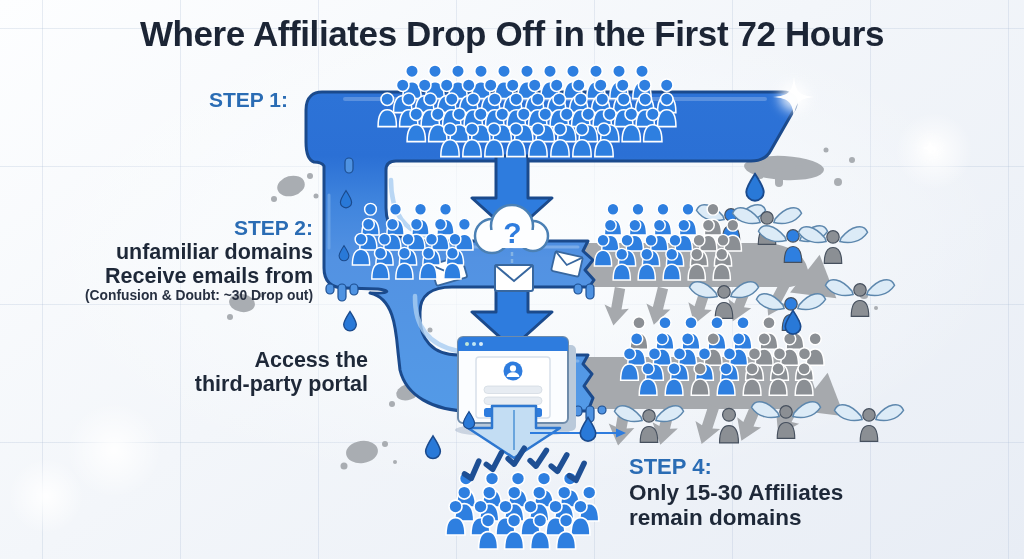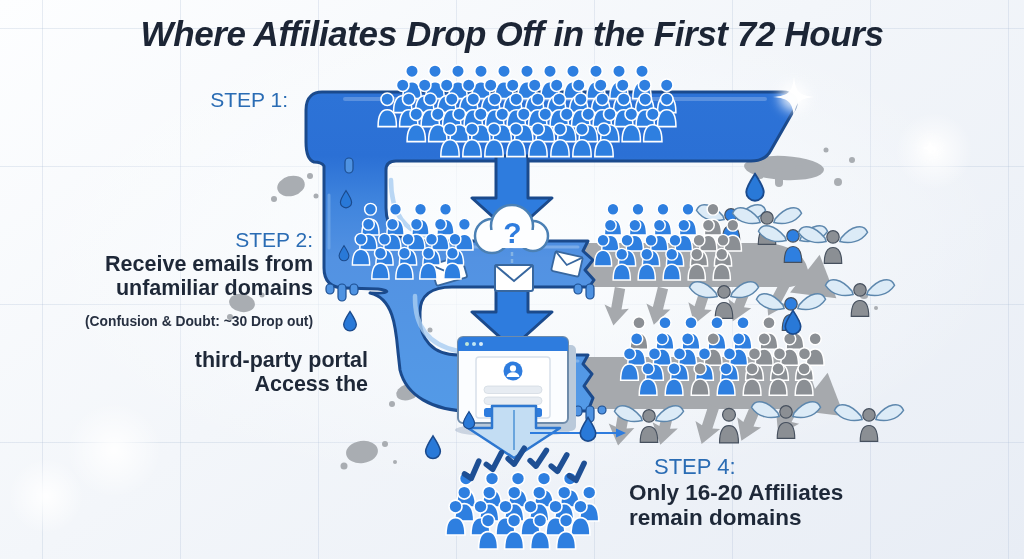--- a/index.html
+++ b/index.html
@@ -12,31 +12,31 @@
     background-image:
       linear-gradient(to right, rgba(172,188,212,.28) 1px, transparent 1px),
       linear-gradient(to bottom, rgba(172,188,212,.28) 1px, transparent 1px);
     background-size:138px 138px;background-position:42px 28px;}
   .bg-fade{position:absolute;inset:0;
     background:radial-gradient(ellipse 62% 56% at 50% 44%, rgba(252,254,255,.92), rgba(252,254,255,0) 78%);}
   .glow{position:absolute;border-radius:50%;
     background:radial-gradient(circle, rgba(255,255,255,.95), rgba(255,255,255,0) 70%);}
   svg.diagram{position:absolute;left:0;top:0;}
   .title{position:absolute;top:14px;left:0;right:0;text-align:center;
-    font-size:35px;font-weight:800;color:#1c2535;letter-spacing:-.4px;font-style:italic;}
+    font-size:35px;font-weight:800;color:#1c2535;letter-spacing:-.4px;}
   .step-block{position:absolute;}
   .ta-r{text-align:right;}
-  .step-label{font-weight:400;font-size:21px;color:#2a6cb4;line-height:1.13;}
+  .step-label{font-weight:700;font-size:21px;color:#2a6cb4;line-height:1.13;}
   .step-heading{font-weight:800;font-size:21.5px;color:#1e2838;line-height:1.13;}
-  .step-note{font-weight:700;font-size:13.8px;color:#273041;margin-top:14px;line-height:1.1;text-align:center;}
+  .step-note{font-weight:700;font-size:13.8px;color:#273041;margin-top:0;line-height:1.1;text-align:center;}
   .sb1{right:736px;top:88px;}
-  .sb2{right:711px;top:228px;}
+  .sb2{right:711px;top:216px;}
   .sb3{right:656px;top:348px;}
   .sb4{left:629px;top:455px;text-align:left;}
-  .sb4 .step-label{font-size:22px;margin-left:25px;}
+  .sb4 .step-label{font-size:22px;}
   .sb4 .step-heading{font-size:22.5px;}
 </style>
 </head>
 <body>
 
 <div class="stage">
   <div class="bg-grid"></div>
   <div class="bg-fade"></div>
   <div class="glow" style="left:895px;top:112px;width:78px;height:78px;"></div>
   <div class="glow" style="left:66px;top:402px;width:96px;height:96px;"></div>
@@ -877,28 +877,28 @@
   </svg>
 
   <div class="title">Where Affiliates Drop Off in the First 72 Hours</div>
 
   <div class="step-block sb1 ta-r">
     <div class="step-label">STEP 1:</div>
   </div>
 
   <div class="step-block sb2 ta-r">
     <div class="step-label">STEP 2:</div>
+    <div class="step-heading">unfamiliar domains</div>
     <div class="step-heading">Receive emails from</div>
-    <div class="step-heading">unfamiliar domains</div>
     <div class="step-note">(Confusion &amp; Doubt: ~30 Drop out)</div>
   </div>
 
   <div class="step-block sb3 ta-r">
+    <div class="step-heading">Access the</div>
     <div class="step-heading">third-party portal</div>
-    <div class="step-heading">Access the</div>
   </div>
 
   <div class="step-block sb4">
     <div class="step-label">STEP 4:</div>
-    <div class="step-heading">Only 16-20 Affiliates</div>
+    <div class="step-heading">Only 15-30 Affiliates</div>
     <div class="step-heading">remain domains</div>
   </div>
 </div>
 
 </body></html>

